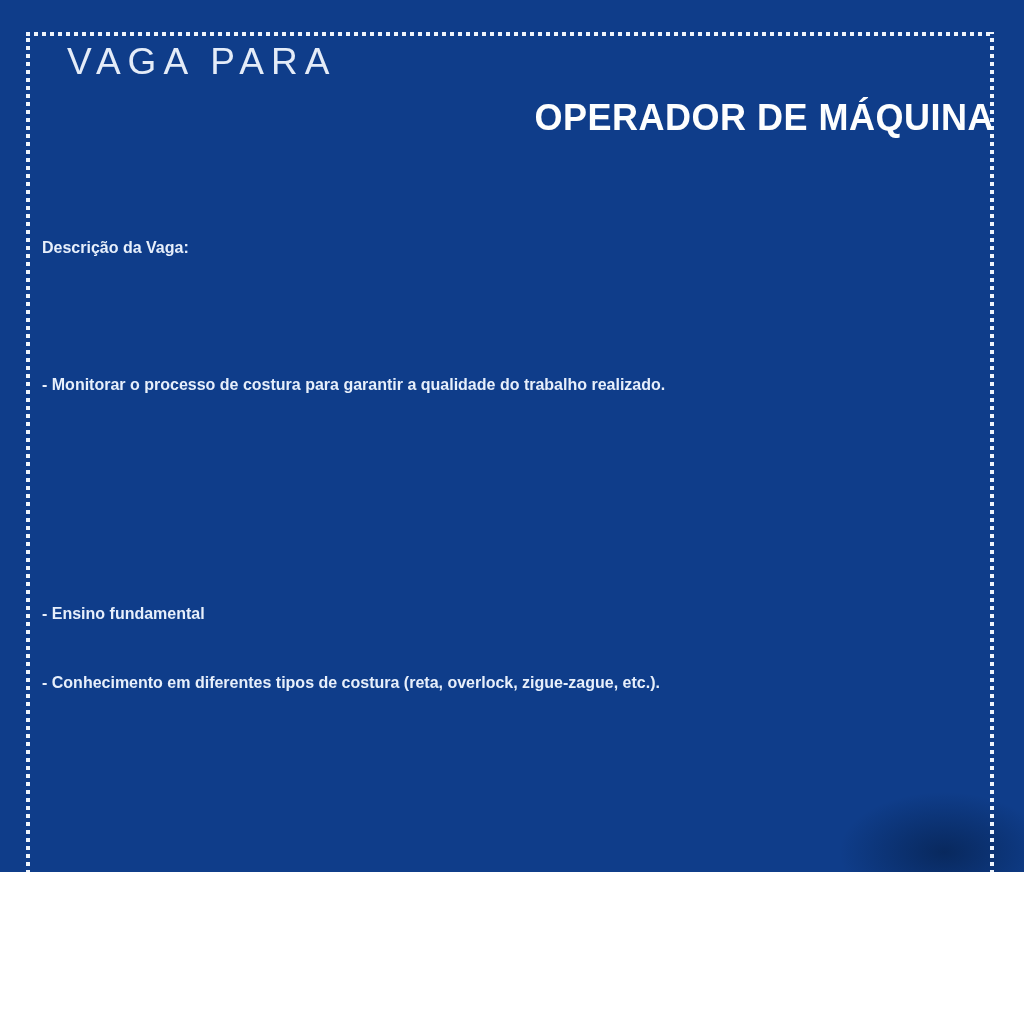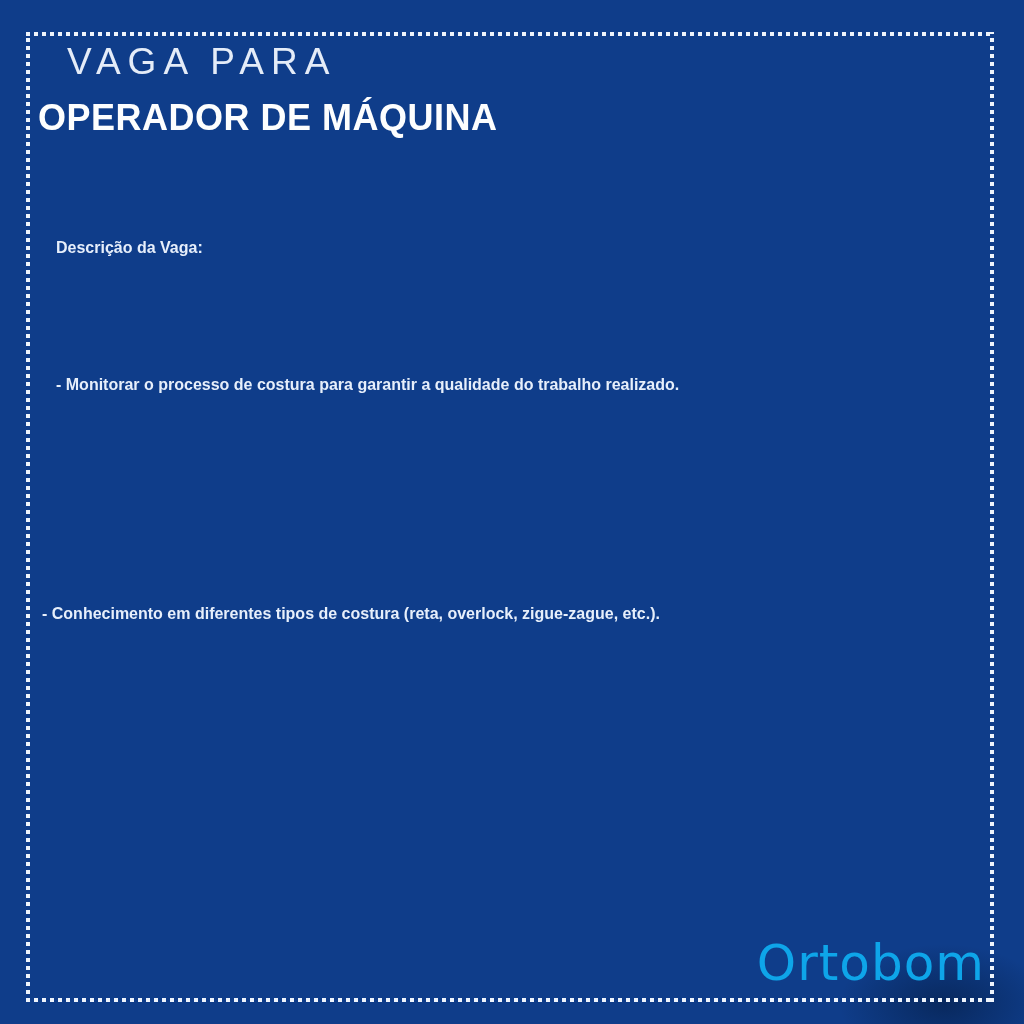--- a/index.html
+++ b/index.html
@@ -1,35 +1,35 @@
 <!DOCTYPE html>
 <html><head>
 <meta charset="utf-8">
 <style>
   html,body{margin:0;padding:0;}
   body{width:1024px;height:1024px;overflow:hidden;font-family:"Liberation Sans",sans-serif;}
-  .canvas{position:relative;width:1024px;height:1024px;background:#0f3d8a;overflow:hidden;}
+  .canvas{position:relative;width:1024px;height:872px;background:#0f3d8a;overflow:hidden;}
   .vignette{position:absolute;right:-60px;bottom:-60px;width:560px;height:320px;
     background:radial-gradient(closest-side at 75% 75%, rgba(3,24,58,0.55), rgba(3,24,58,0) 75%);
     pointer-events:none;}
   .frame{position:absolute;left:26px;top:32px;width:968px;height:970px;}
   .edge{position:absolute;}
   .edge.top{left:0;right:0;top:0;height:4px;background:repeating-linear-gradient(90deg,#eef4fc 0 4px,transparent 4px 8px);}
   .edge.bottom{left:0;right:0;bottom:0;height:4px;background:repeating-linear-gradient(90deg,#eef4fc 0 4px,transparent 4px 8px);}
   .edge.left{top:0;bottom:0;left:0;width:4px;background:repeating-linear-gradient(0deg,#eef4fc 0 4px,transparent 4px 8px);}
   .edge.right{top:0;bottom:0;right:0;width:4px;background:repeating-linear-gradient(0deg,#eef4fc 0 4px,transparent 4px 8px);}
   .vaga-para{position:absolute;left:41px;top:10px;font-size:37px;font-weight:400;
     letter-spacing:7px;color:#e4ecf8;line-height:1.1;}
-  .main-title{position:absolute;left:0;right:0;top:66px;text-align:left;padding-left:12px;
+  .main-title{position:absolute;left:12px;right:0;top:66px;text-align:right;padding-left:12px;
     font-size:36px;font-weight:700;letter-spacing:0.5px;color:#fdfefe;line-height:1.1;}
   .content{position:absolute;left:16px;right:14px;top:158px;color:#e7effb;
     font-size:16px;font-weight:700;line-height:23px;}
   .content div{white-space:pre-wrap;}
   .section{margin-top:22px;}
-  .section:first-child{margin-top:0;margin-left:14px;}
+  .section:first-child{margin-top:0;}
   .items.gap{margin-top:22px;}
   .logo{position:absolute;right:9px;bottom:14px;font-family:"DejaVu Sans",sans-serif;
     font-size:50px;font-weight:400;letter-spacing:1px;color:#0ea5e9;line-height:1;}
 </style>
 </head>
 <body>
 
 <div class="canvas">
   <div class="vignette"></div>
 
@@ -46,20 +46,21 @@
 
       <div class="section">
         <div>Descrição da Vaga:</div>
         <div class="items gap">
           <div>- Monitorar o processo de costura para garantir a qualidade do trabalho realizado.</div>
         </div>
       </div>
 
       <div class="section">
         <div class="items">
+          <div>- Ensino fundamental</div>
           <div>- Conhecimento em diferentes tipos de costura (reta, overlock, zigue-zague, etc.).</div>
           
           
           
         </div>
       </div>
 
     </div>
 
     <div class="logo">Ortobom</div>

